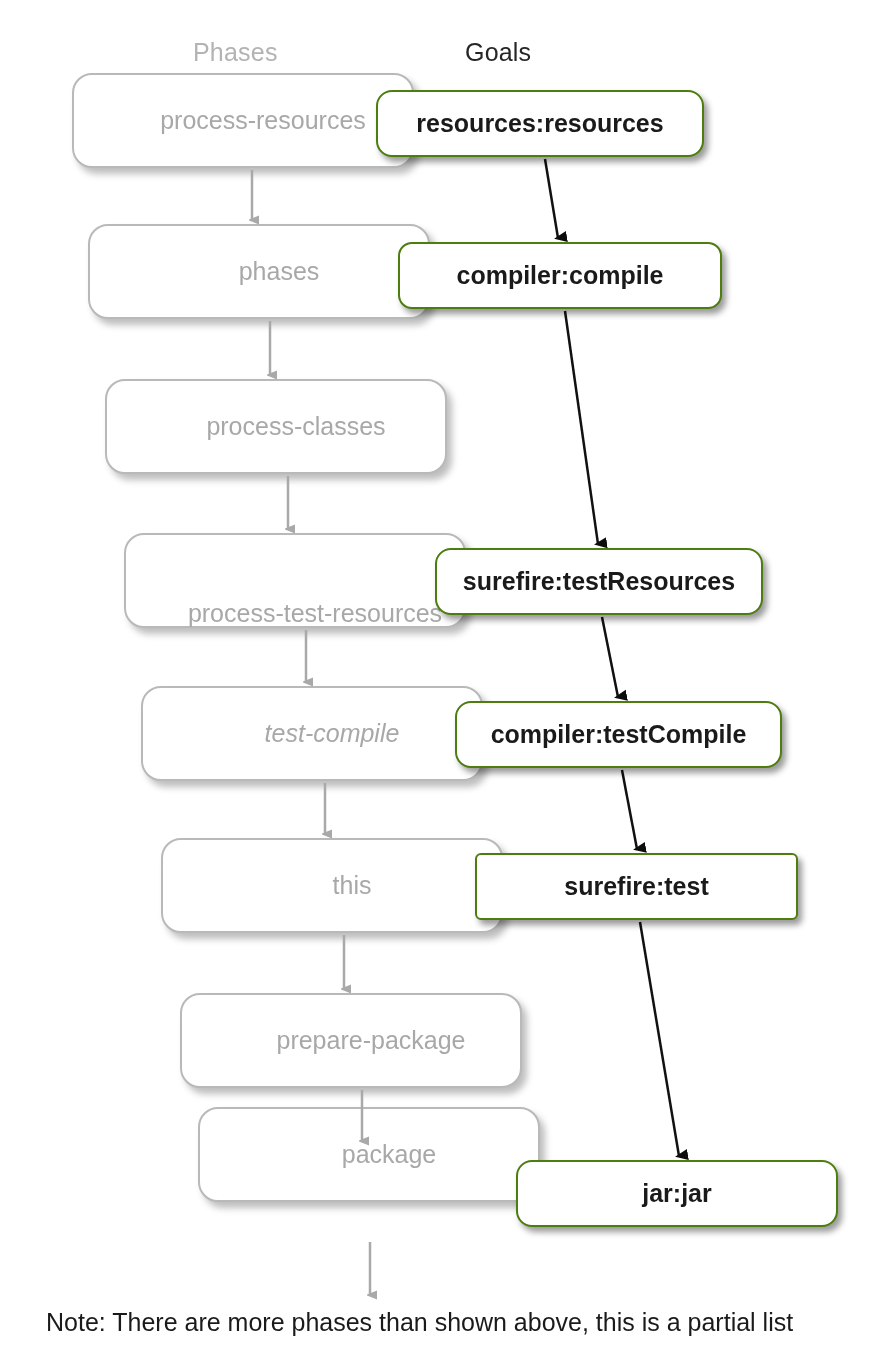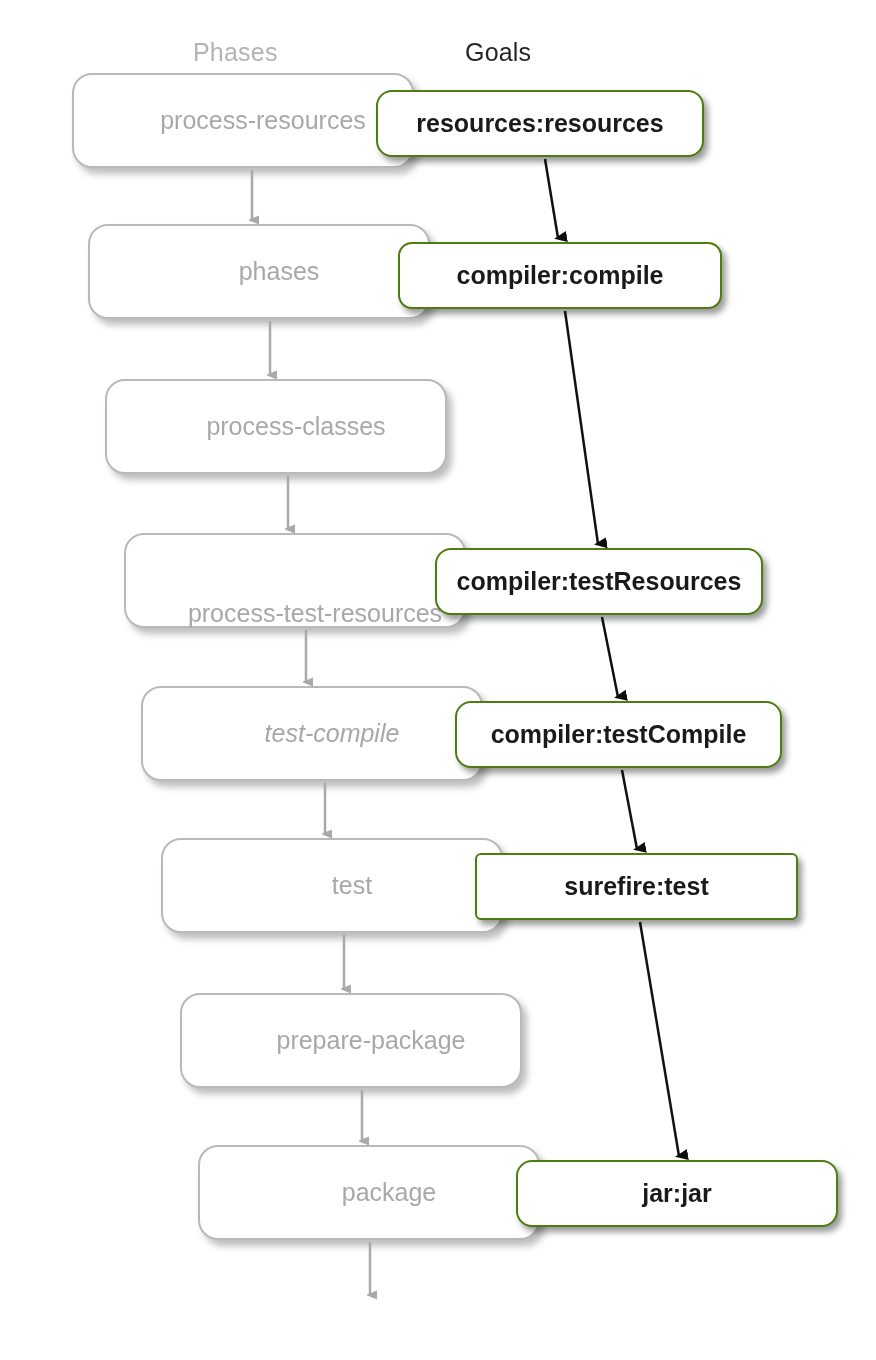--- a/index.html
+++ b/index.html
@@ -141,42 +141,43 @@
       <div class="node phase" style="left: 105px; top: 371px; width: 342px; height: 95px;">
         <span class="label">process-classes</span>
       </div>
       <div class="node phase" style="left: 124px; top: 525px; width: 342px; height: 95px; align-items: flex-end;">
         <span class="label">process-test-resources</span>
       </div>
       <div class="node phase" style="left: 141px; top: 678px; width: 342px; height: 95px; font-style: italic;">
         <span class="label">test-compile</span>
       </div>
       <div class="node phase" style="left: 161px; top: 830px; width: 342px; height: 95px;">
-        <span class="label">test</span>
+        <span class="label">this</span>
       </div>
       <div class="node phase" style="left: 180px; top: 985px; width: 342px; height: 95px;">
         <span class="label">prepare-package</span>
       </div>
-      <div class="node phase" style="left: 198px; top: 1137px; width: 342px; height: 95px;">
+      <div class="node phase" style="left: 198px; top: 1099px; width: 342px; height: 95px;">
         <span class="label">package</span>
       </div>
       <div class="node goal" style="left: 376px; top: 82px; width: 328px; height: 67px;">
         <span class="label">resources:resources</span>
       </div>
       <div class="node goal" style="left: 398px; top: 234px; width: 324px; height: 67px; border-radius: 14px;">
         <span class="label">compiler:compile</span>
       </div>
       <div class="node goal" style="left: 435px; top: 540px; width: 328px; height: 67px;">
-        <span class="label">compiler:testResources</span>
+        <span class="label">surefire:testResources</span>
       </div>
       <div class="node goal" style="left: 455px; top: 693px; width: 327px; height: 67px;">
         <span class="label">compiler:testCompile</span>
       </div>
       <div class="node goal" style="left: 475px; top: 845px; width: 323px; height: 67px; border-radius: 6px;">
         <span class="label">surefire:test</span>
       </div>
       <div class="node goal" style="left: 516px; top: 1152px; width: 322px; height: 67px; text-align: right;">
         <span class="label">jar:jar</span>
       </div>
     </div>
 
+  <div id="note">Note: There are more phases than shown above, this is a partial list</div>
 
 </div>
 
 </body></html>

